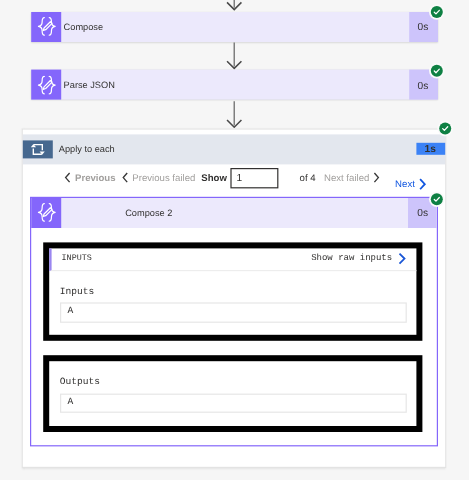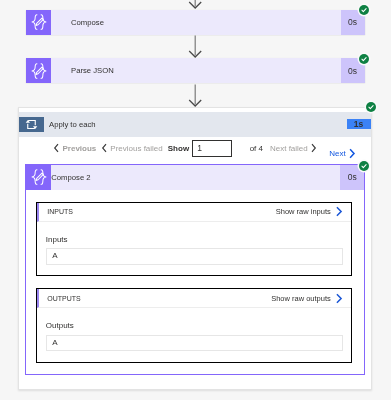--- a/index.html
+++ b/index.html
@@ -2,21 +2,21 @@
 <html><head>
 <meta charset="utf-8">
 <style>
   html,body{margin:0;padding:0;}
   body{width:391px;height:400px;background:#f6f6f6;font-family:"Liberation Sans",sans-serif;
        overflow:hidden;position:relative;}
 
   
   .card{position:absolute;display:flex;align-items:stretch;background:#ece9fc;box-shadow:0 0.5px 1.4px rgba(0,0,0,.11), 0 0 1px rgba(0,0,0,.06);}
   .card .ico{width:25px;background:#8466fb;display:flex;align-items:center;justify-content:center;}
-  .card .ttl{flex:1;display:flex;align-items:center;padding-left:20px;font-size:7.7px;color:#323130;}
+  .card .ttl{flex:1;display:flex;align-items:center;padding-left:2px;font-size:7.7px;color:#323130;}
   .card .dur{width:24px;display:flex;align-items:center;justify-content:center;
              background:#cdc4fb;font-size:8.5px;color:#323130;}
 
   .badge{position:absolute;width:10px;height:10px;border-radius:50%;background:#0e8043;
          box-shadow:0 0 0 1.5px #fafafa;}
   .badge svg{display:block;}
 
   
   .arrow{position:absolute;}
 
@@ -36,25 +36,25 @@
   .pg-link{display:flex;align-items:center;gap:2.5px;color:#a19f9d;}
   .pg-link.on{color:#1257e0;margin-top:10px;}
   .pg-box{width:39.5px;height:17px;border:1px solid #323130;box-sizing:border-box;display:flex;
           align-items:center;padding-left:4px;font-size:8.5px;color:#323130;background:#fff;}
 
   
   .inner{position:absolute;left:6.8px;top:56px;width:340px;border:1.6px solid #8466fb;
          box-sizing:border-box;background:#fff;padding-bottom:11px;}
   .inner-head{display:flex;align-items:stretch;height:25px;background:#ece9fc;}
   .inner-head .ico{width:25px;background:#8466fb;display:flex;align-items:center;justify-content:center;}
-  .inner-head .ttl{flex:1;display:flex;align-items:center;padding-left:0;font-size:7.7px;color:#323130;}
+  .inner-head .ttl{flex:1;display:flex;align-items:center;padding-left:11px;font-size:7.7px;color:#323130;margin-left:42px;}
   .inner-head .dur{width:24px;display:flex;align-items:center;justify-content:center;
                    background:#cdc4fb;font-size:8.5px;color:#323130;}
 
-  .sec{margin:12px 12px 0 10px;border:1px solid #000000;background:#fff;}
+  .sec{margin:12px 12px 0 10px;border:5px solid #000000;background:#fff;font-family:Liberation Mono, monospace;}
   .sec-head{height:18px;display:flex;align-items:center;border-bottom:1px solid #ededed;
             border-left:2px solid #9a86f0;position:relative;}
   .sec-head .lbl{padding-left:8px;font-size:7px;color:#323130;letter-spacing:0;}
   .sec-head .raw{position:absolute;right:8px;display:flex;align-items:center;gap:4.5px;
                  font-size:7.5px;color:#323130;}
   .sec-body{padding:0;position:relative;height:53.5px;}
   .sec-body .flbl{position:absolute;left:8.5px;top:13px;font-size:8px;color:#323130;}
   .sec-body .fval{position:absolute;left:8.5px;right:8.5px;top:26.5px;height:16.5px;border:1px solid #e6e6e6;background:#fff;display:flex;align-items:center;padding-bottom:1.5px;
                   padding-left:5.5px;font-size:8px;color:#323130;box-sizing:border-box;}
 </style>
@@ -188,29 +188,20 @@
             </svg>
         </span>
       </div>
       <div class="sec-body">
         <div class="flbl">Inputs</div>
         <div class="fval">A</div>
       </div>
     </div>
 
     <div class="sec">
-      <div class="sec-head">
-        <span class="lbl">OUTPUTS</span>
-        <span class="raw">
-          <span>Show raw outputs</span>
-          <svg width="8" height="11" viewBox="0 0 8 11">
-              <path d="M1.9 1.3 L6.1 5.5 L1.9 9.7" stroke="#1a56d6" stroke-width="1.5" fill="none"></path>
-            </svg>
-        </span>
-      </div>
       <div class="sec-body">
         <div class="flbl">Outputs</div>
         <div class="fval">A</div>
       </div>
     </div>
   </div>
 </div>
 
 <div class="badge" style="left:366px;top:102px;">
   <svg width="10" height="10" viewBox="0 0 10 10">

